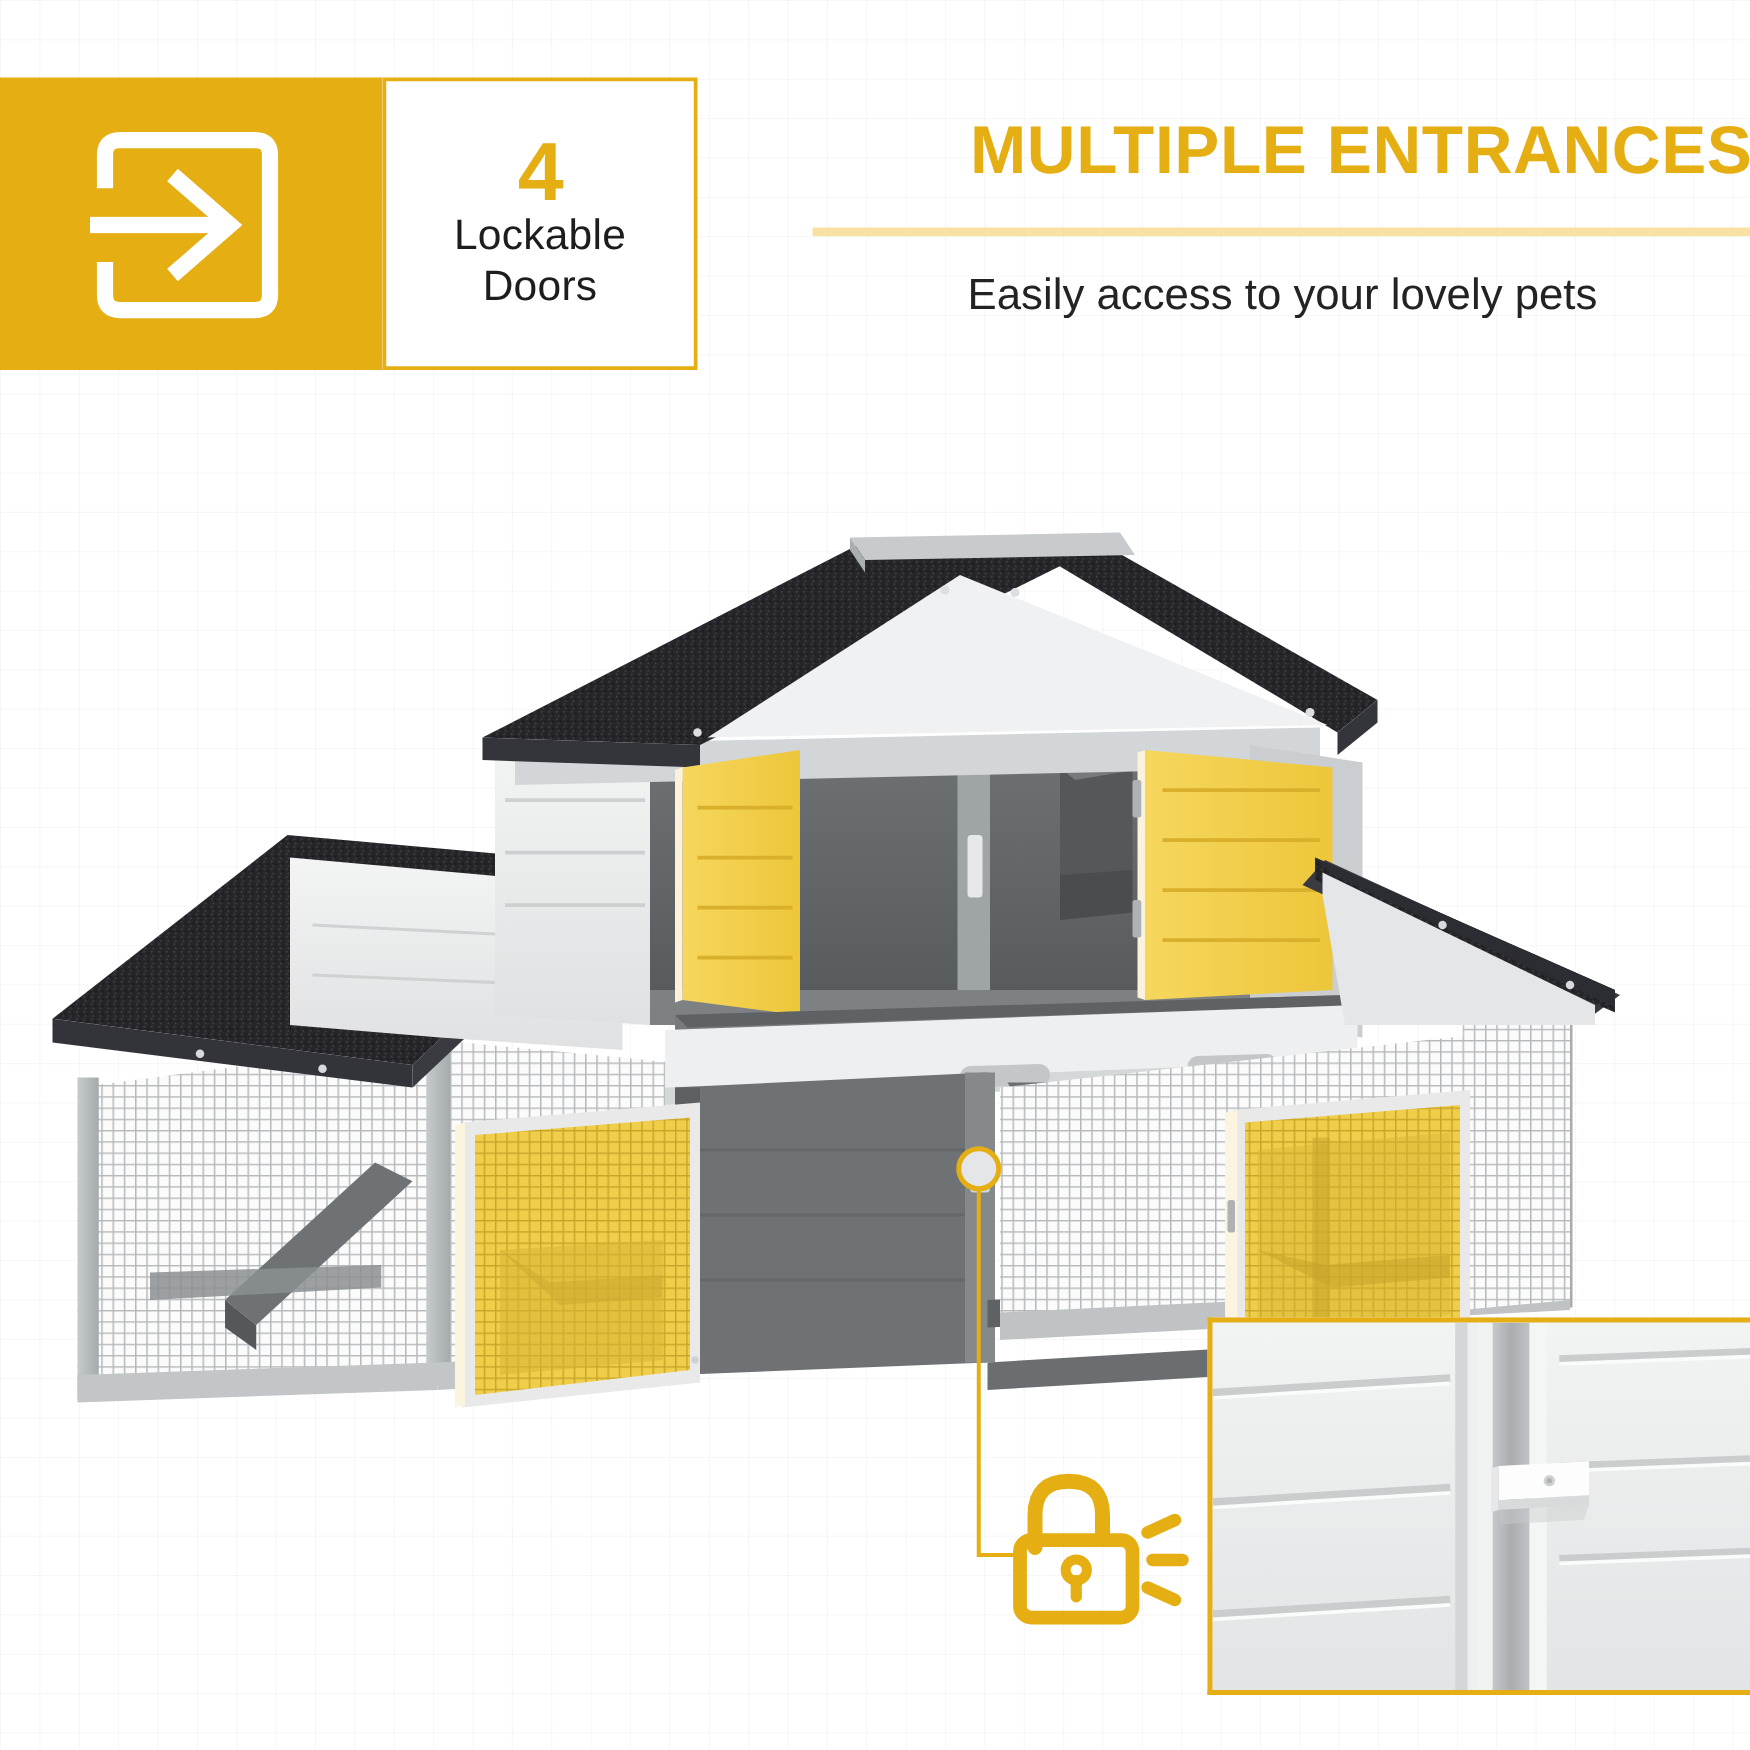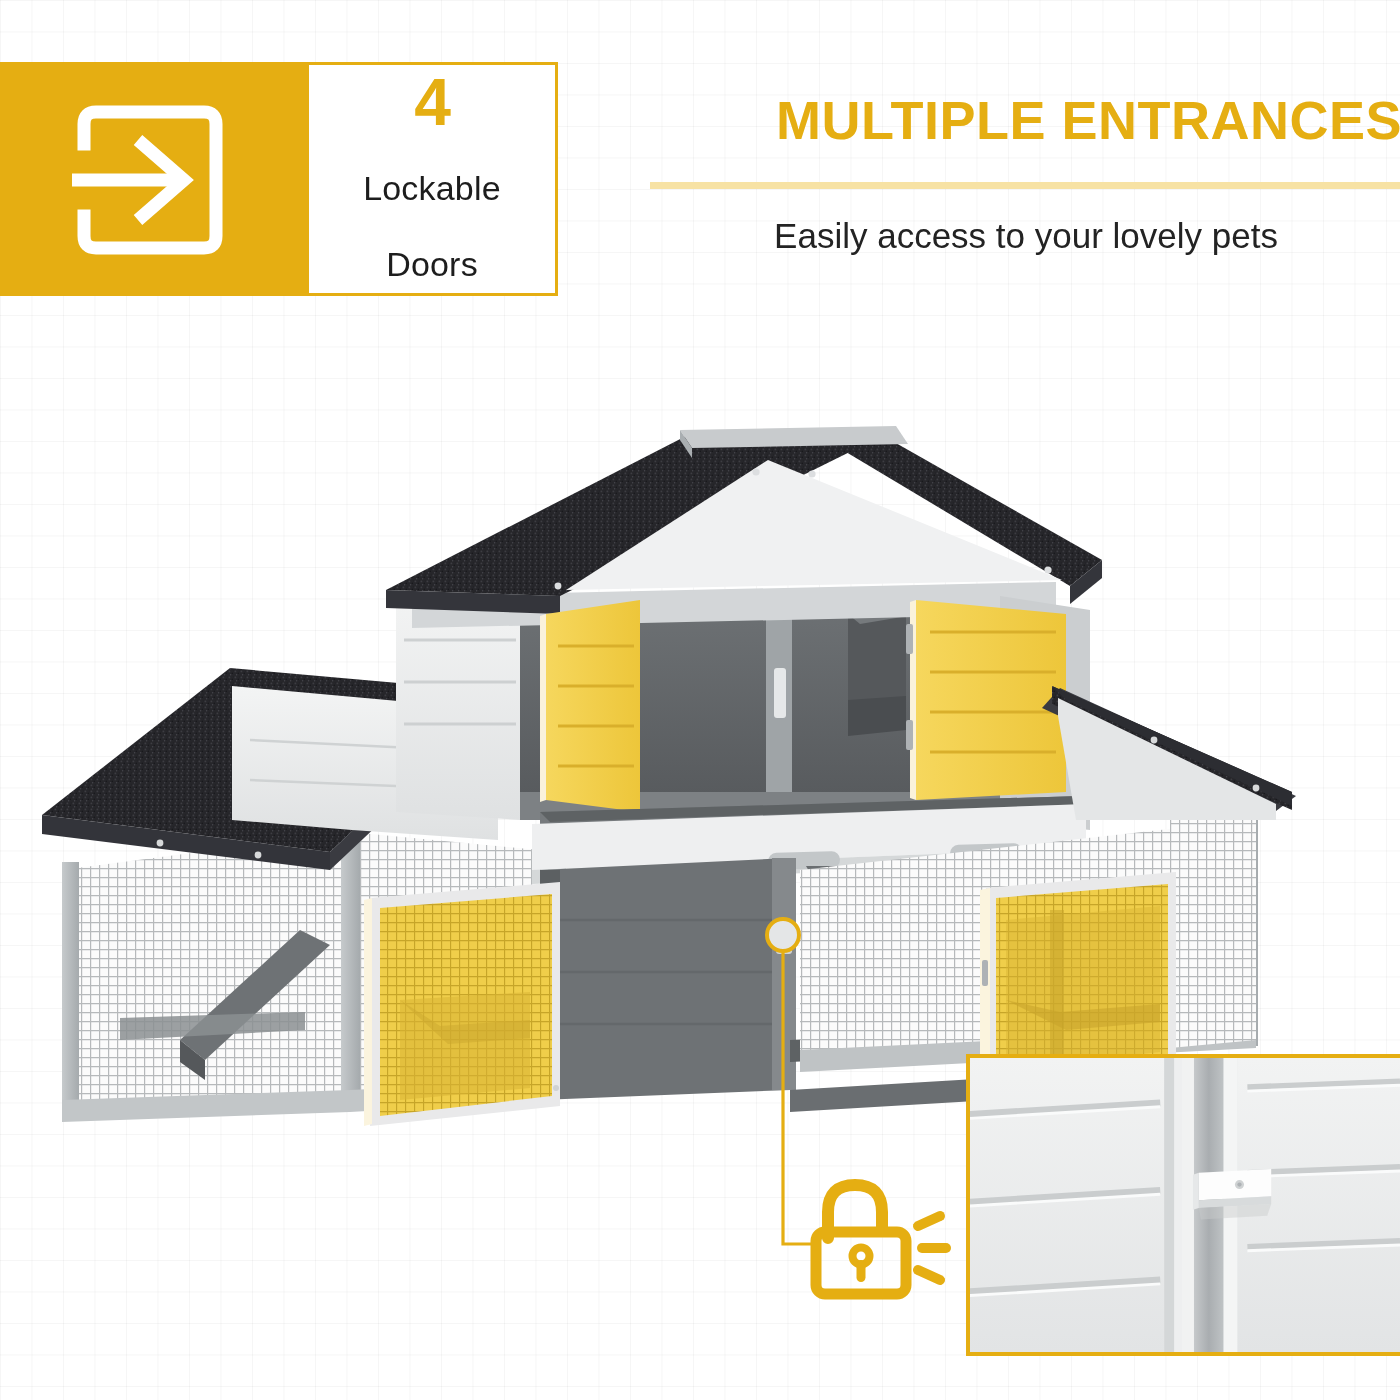--- a/index.html
+++ b/index.html
@@ -38,21 +38,20 @@
     display:flex; flex-direction:column;
     align-items:center; justify-content:center;
   }
   #badge-number{
     font-size:66px; font-weight:bold; color:var(--brand);
     line-height:0.92; letter-spacing:-1px;
   }
   .badge-line{
     font-size:34px; color:#1d1d1d; line-height:1.22; font-weight:300;
     letter-spacing:0.2px;
-    margin-top:35px;
   }
 
   
   #title-block{
     position:absolute; left:650px; top:92px; width:752px; z-index:5;
   }
   #main-title{
     font-size:54px; font-weight:bold; color:var(--brand);
     letter-spacing:0.5px; text-align:right; white-space:nowrap;
     line-height:1.06;

